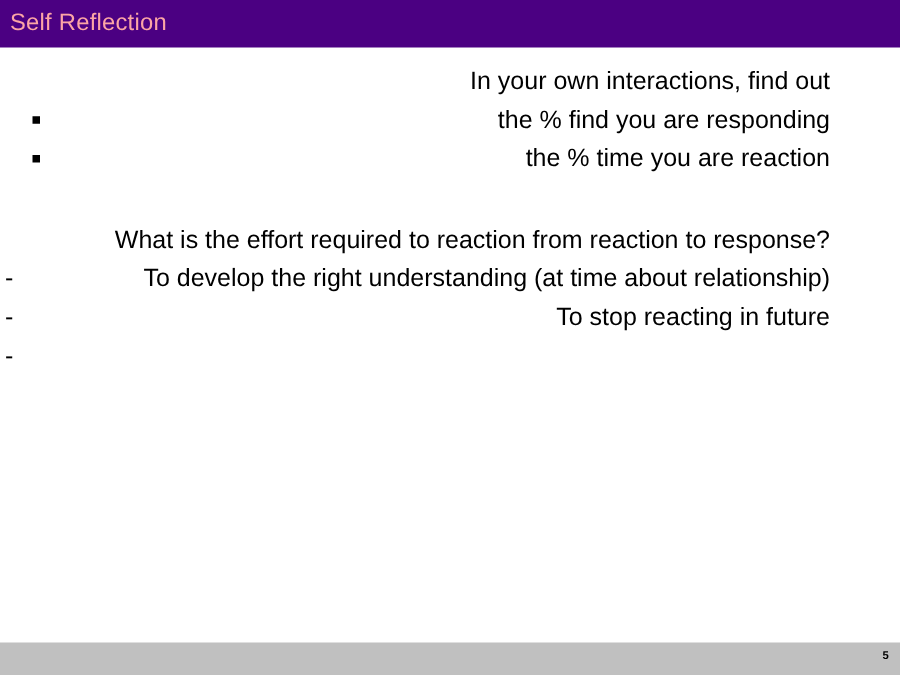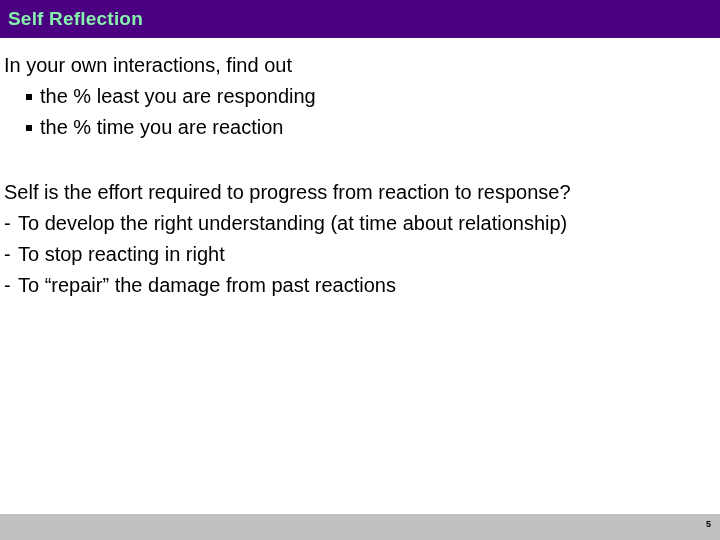--- a/index.html
+++ b/index.html
@@ -23,41 +23,42 @@
     top: 0;
     width: 720px;
     height: 38px;
     background: #4B0082;
   }
   #title-text {
     position: absolute;
     left: 8px;
     top: 8px;
     font-size: 19px;
-    font-weight: bold;
-    color: #86efac;
+    font-weight: normal;
+    color: #fca5a5;
     letter-spacing: 0.2px;
     white-space: nowrap;
     line-height: 22px;
   }
 
   
   #slide-body {
     position: absolute;
     left: 0;
     top: 38px;
     width: 720px;
     height: 476px;
     color: #000000;
   }
 
   .block {
     position: absolute;
     left: 0;
     width: 664px;
+    text-align: right;
   }
 
   .line {
     position: relative;
     font-size: 20px;
     line-height: 31px;
     color: #000000;
     white-space: nowrap;
   }
 
@@ -132,49 +133,48 @@
 <div id="slide-body">
 
   <div class="block" id="block-one">
 
     <div class="line lvl0">
       <span>In your own interactions, find out</span>
     </div>
 
     <div class="line lvl1">
       <span class="bullet"><span class="sq"></span></span>
-      <span>the % least you are responding</span>
+      <span>the % find you are responding</span>
     </div>
 
     <div class="line lvl1">
       <span class="bullet"><span class="sq"></span></span>
       <span>the % time you are reaction</span>
     </div>
 
   </div>
 
   <div class="block" id="block-two">
 
     <div class="line lvl0">
-      <span>Self is the effort required to progress from reaction to response?</span>
+      <span>What is the effort required to reaction from reaction to response?</span>
     </div>
 
     <div class="line lvl2">
       <span class="dash">-</span>
       <span>To develop the right understanding (at time about relationship)</span>
     </div>
 
     <div class="line lvl2">
       <span class="dash">-</span>
-      <span>To stop reacting in right</span>
+      <span>To stop reacting in future</span>
     </div>
 
     <div class="line lvl2">
       <span class="dash">-</span>
-      <span>To “repair” the damage from past reactions</span>
     </div>
 
   </div>
 
 </div>
 
 <div id="footer-bar">
   <div id="page-number">5</div>
 </div>
 

